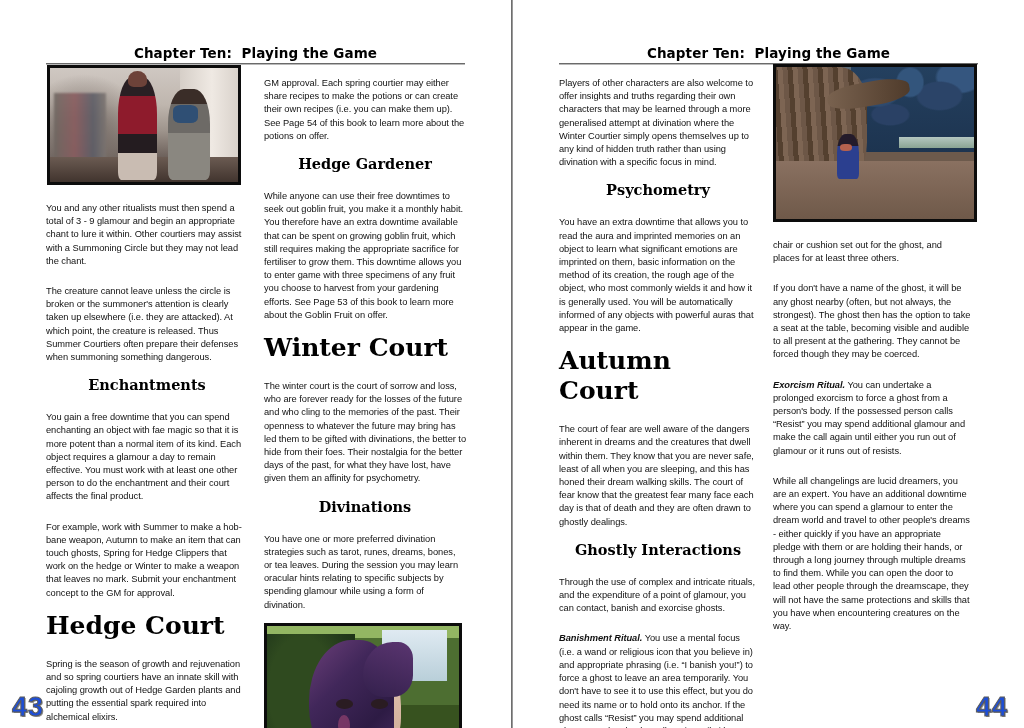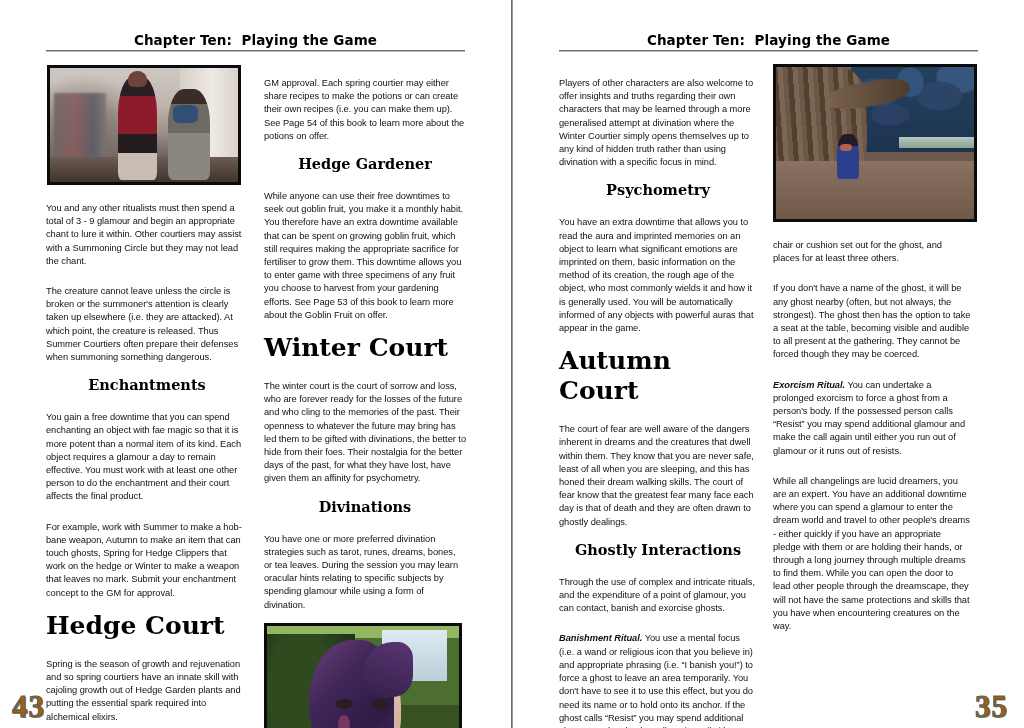--- a/index.html
+++ b/index.html
@@ -29,21 +29,21 @@
     background: #ffffff;
   }
   .page.left  { border-right: 1px solid #6e6e6e; }
   .page.right { border-left: 1px solid #9a9a9a; }
 
   
   .runhead {
     position: absolute;
     left: 46px;
     right: 46px;
-    top: 32px;
+    top: 45px;
     text-align: center;
   }
   .runhead .title {
     font-family: "DejaVu Sans", sans-serif;
     font-weight: bold;
     font-size: 13.5px;
     letter-spacing: .1px;
     color: #000;
     white-space: pre;
   }
@@ -194,25 +194,25 @@
       border-radius: 40% 40% 12% 12%; }
   .ph3 .figure:after { content:""; position:absolute; left:14%; top:22%; width:52%; height:16%;
       background:#b5614e; border-radius:40%; }
   .ph3 .horizon { position:absolute; right:0; top:46%; width:38%; height:7%;
       background: linear-gradient(to bottom,#cfe0d4,#9db79f); opacity:.85; }
 
   
   .folio {
     position: absolute;
     bottom: 6px;
-    font-family: Liberation Serif, serif;
+    font-family: Liberation Sans, sans-serif;
     font-weight: bold;
-    font-size: 31px;
+    font-size: 27px;
     line-height: 30px;
-    color: #a16207;
+    color: #1d4ed8;
     -webkit-text-stroke: 1px #5b5b5b;
     text-shadow: 1.2px 1.2px 0 #8d8d8d;
     letter-spacing: 1px;
   }
   .folio.l { left: 12px; }
   .folio.r { right: 16px; }
 </style>
 </head>
 <body>
 
@@ -340,16 +340,16 @@
         <p class="gap-sm">chair or cushion set out for the ghost, and places for at least three others.</p>
         <p>   If you don't have a name of the ghost, it will be any ghost nearby (often, but not always, the strongest). The ghost then has the option to take a seat at the table, becoming visible and audible to all present at the gathering. They cannot be forced though they may be coerced.</p>
 
         <p><span class="em">Exorcism Ritual.</span><span> You can undertake a prolonged exorcism to force a ghost from a person's body. If the possessed person calls “Resist” you may spend additional glamour and make the call again until either you run out of glamour or it runs out of resists.</span></p>
 
 
         <p>While all changelings are lucid dreamers, you are an expert. You have an additional downtime where you can spend a glamour to enter the dream world and travel to other people's dreams - either quickly if you have an appropriate pledge with them or are holding their hands, or through a long journey through multiple dreams to find them. While you can open the door to lead other people through the dreamscape, they will not have the same protections and skills that you have when encountering creatures on the way.</p>
       </div>
     </div>
 
-    <div class="folio r">35</div>
+    <div class="folio r">44</div>
   </div>
 
 </div>
 
 </body></html>

